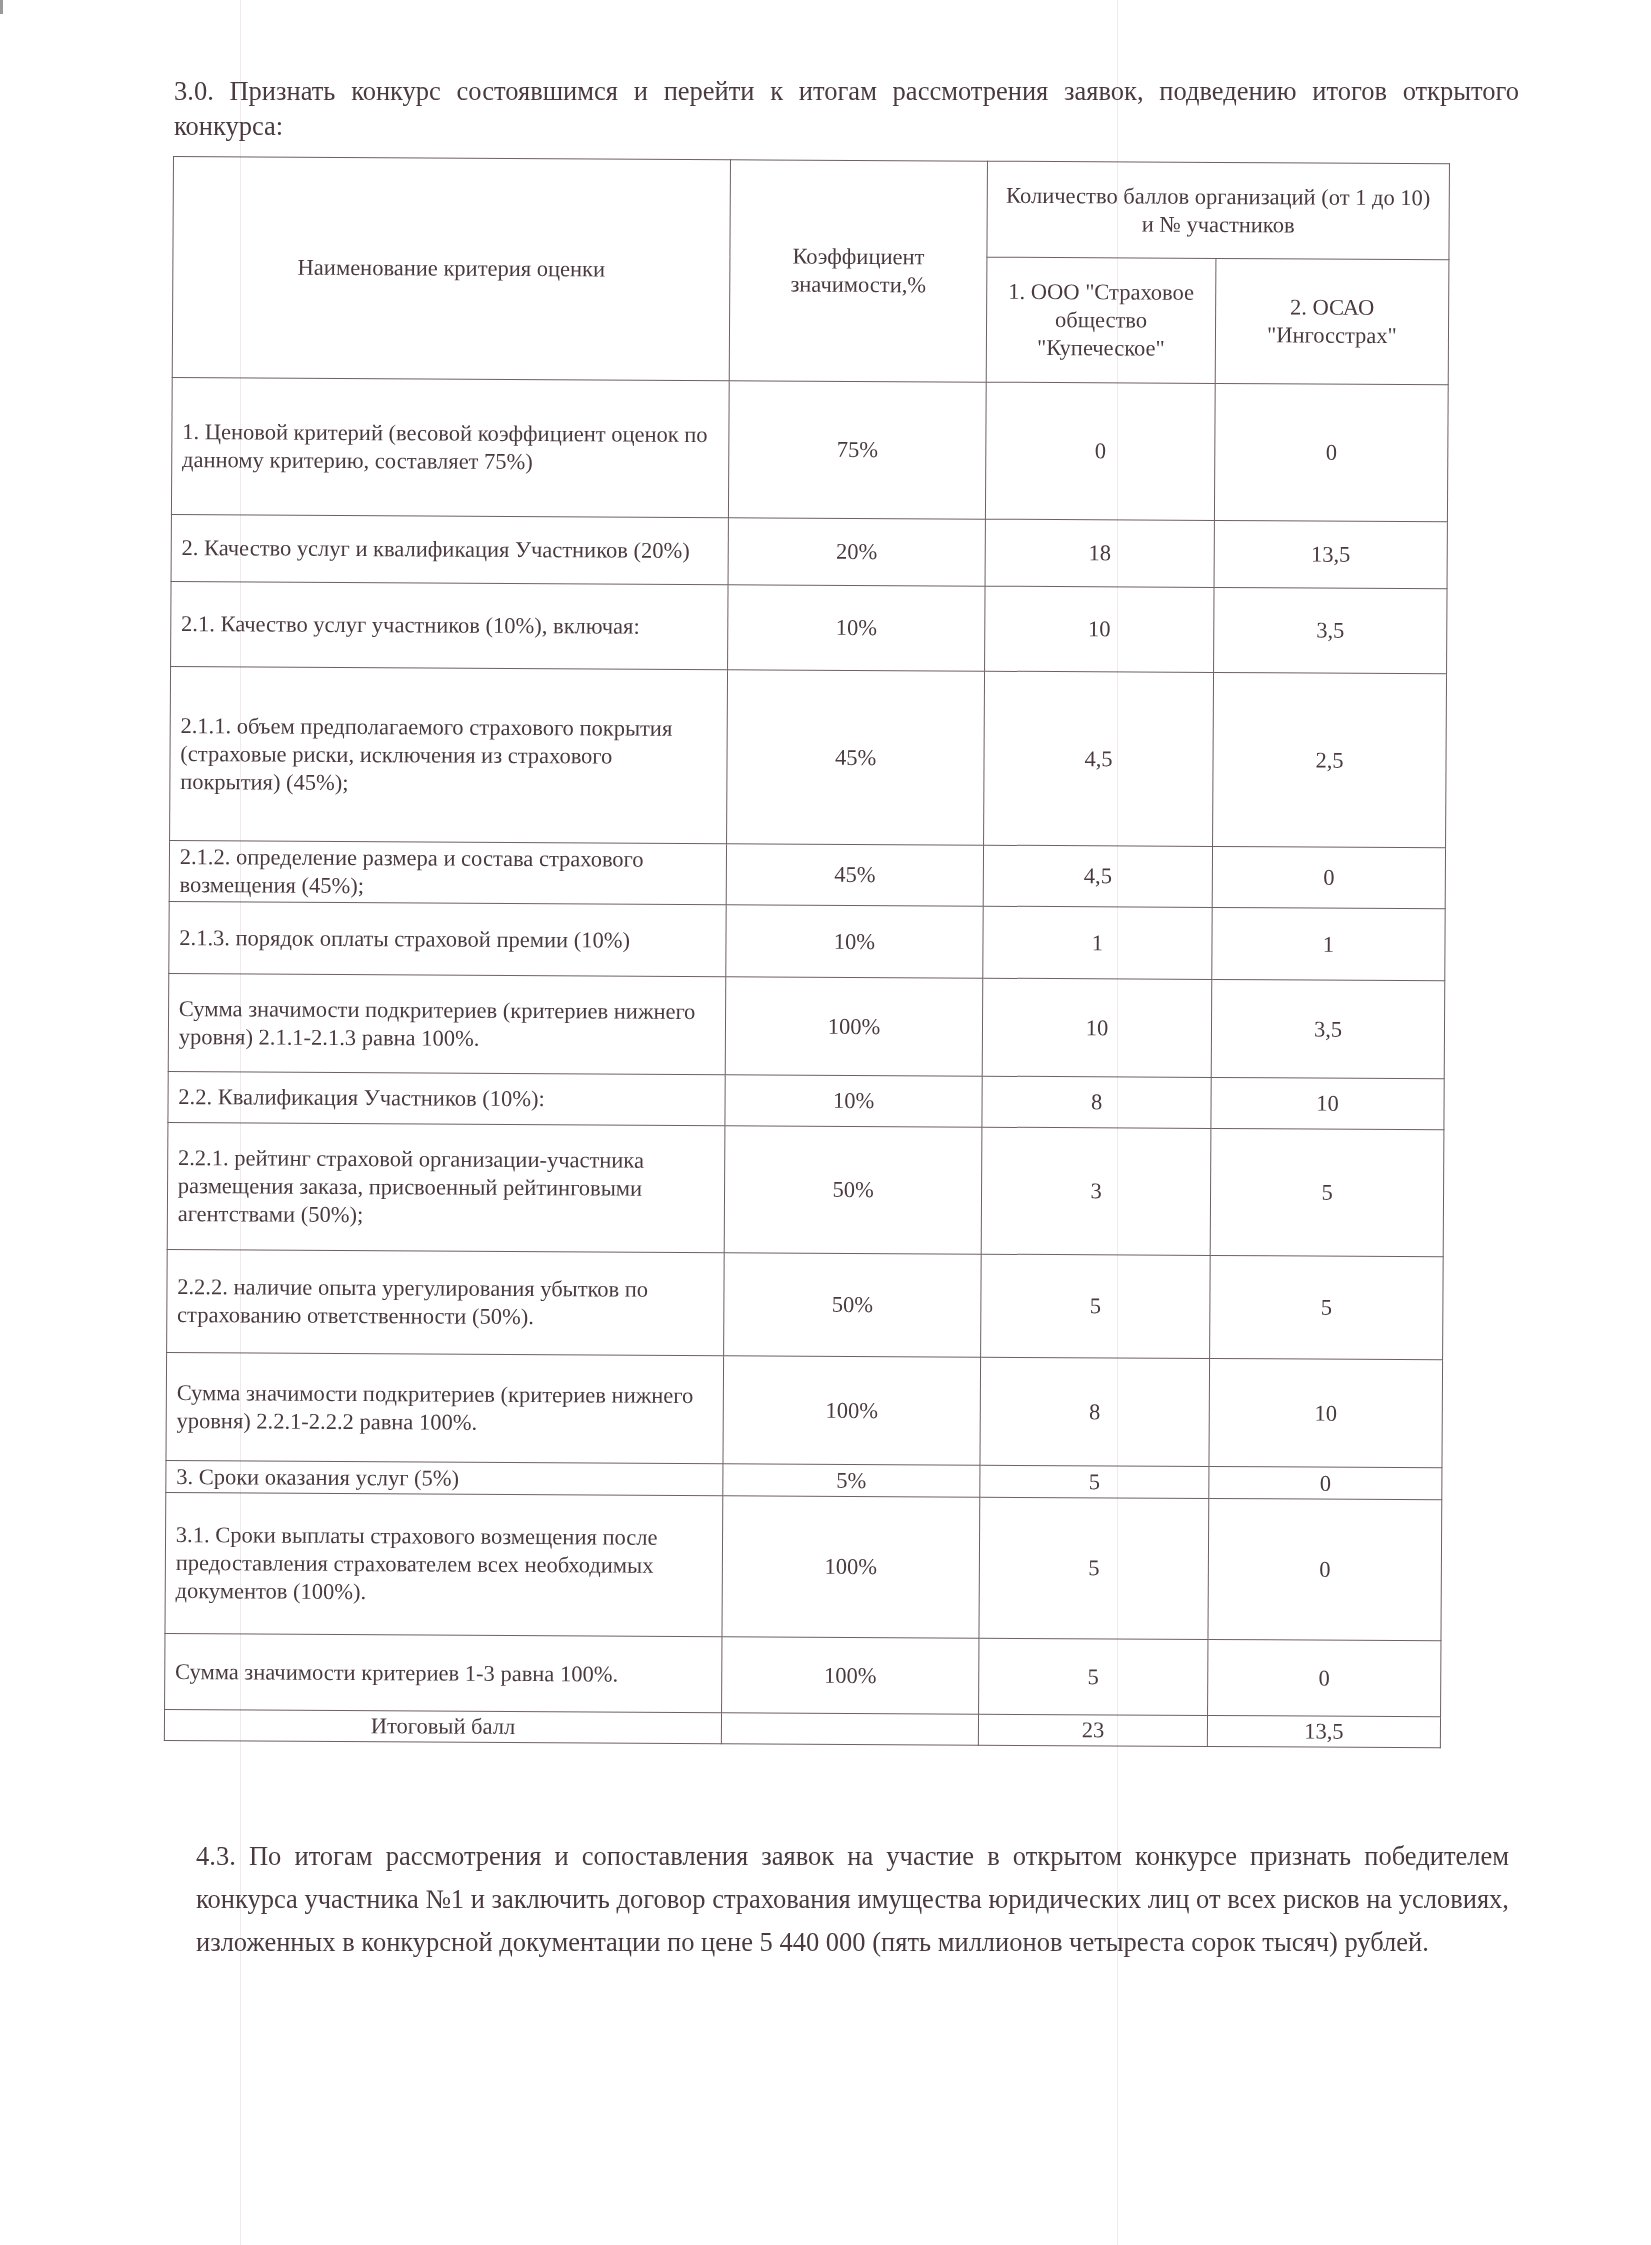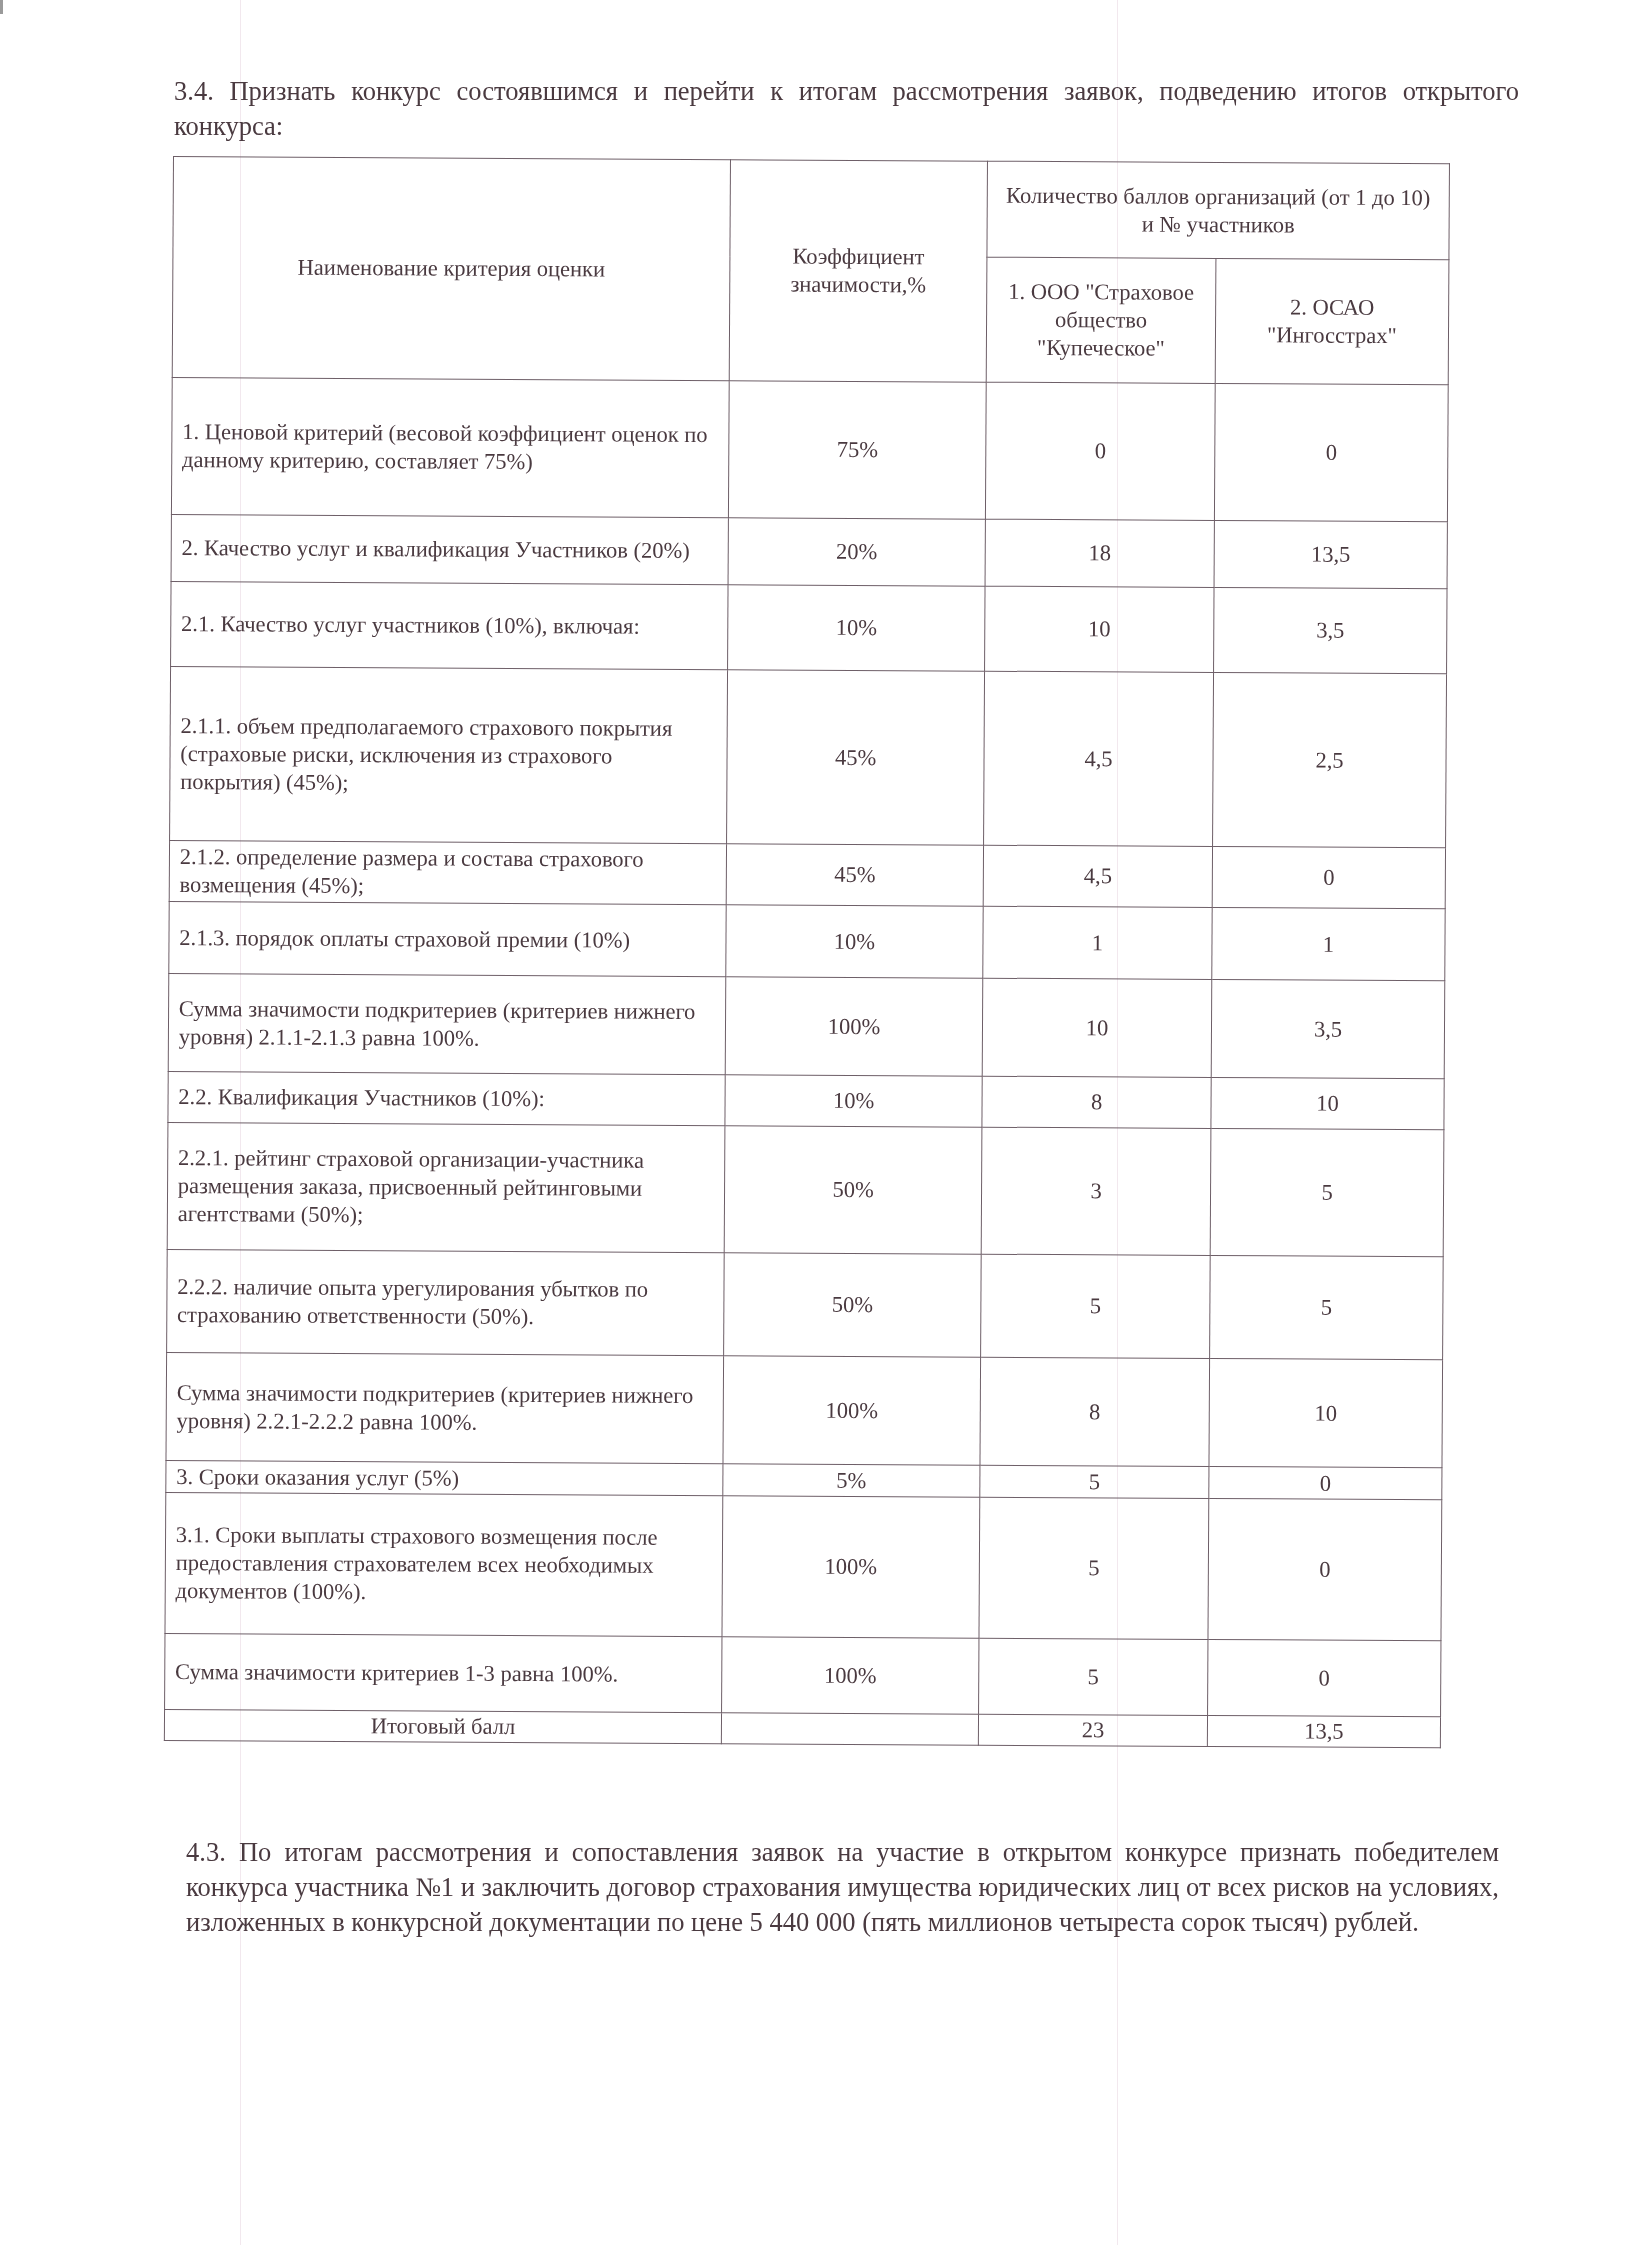--- a/index.html
+++ b/index.html
@@ -8,21 +8,21 @@
     font-family: "Liberation Serif", "DejaVu Serif", serif;
     color: #4a3a40;
   }
   .scan-edge { position: absolute; left: 0; top: 0; width: 2.9px; height: 13.7px; background: #9a9a9a; }
   .faint-line { position: absolute; top: 0; width: 1px; height: 2246px; background: #f2e8ee; }
   .para {
     position: absolute; font-size: 26.5px; line-height: 35px;
     text-align: justify; color: #4a3a40;
   }
   #p42 { left: 174px; top: 47px; width: 1345px; }
-  #p43 { left: 186px; top: 1808px; width: 1313px; line-height: 35px; }
+  #p43 { left: 196px; top: 1808px; width: 1313px; line-height: 43px; }
 
   table.score {
     position: absolute; left: 173px; top: 156px; width: 1276px;
     border-collapse: collapse; table-layout: fixed;
     font-size: 22.5px; line-height: 28px; color: #4a3a40;
     transform: rotate(0.33deg); transform-origin: left top;
   }
   table.score td, table.score th {
     border: 1.6px solid #6e5f68; padding: 0 9.8px; vertical-align: middle;
     font-weight: normal;
@@ -37,21 +37,21 @@
   .bold { font-weight: bold; }
   .total-label { text-align: center; font-weight: bold; }
 </style>
 </head>
 <body>
 
 <div class="scan-edge"></div>
 <div class="faint-line" style="left:240px"></div>
 <div class="faint-line" style="left:1117px"></div>
 
-<p class="para" id="p42">3.4.  Признать конкурс состоявшимся  и перейти к итогам рассмотрения заявок, подведению итогов открытого конкурса:</p>
+<p class="para" id="p42">3.0.  Признать конкурс состоявшимся  и перейти к итогам рассмотрения заявок, подведению итогов открытого конкурса:</p>
 
 <table class="score">
   <colgroup>
       <col class="c1">
       <col class="c2">
       <col class="c3">
       <col class="c4">
     </colgroup>
   <thead>
     <tr style="height:96px">

